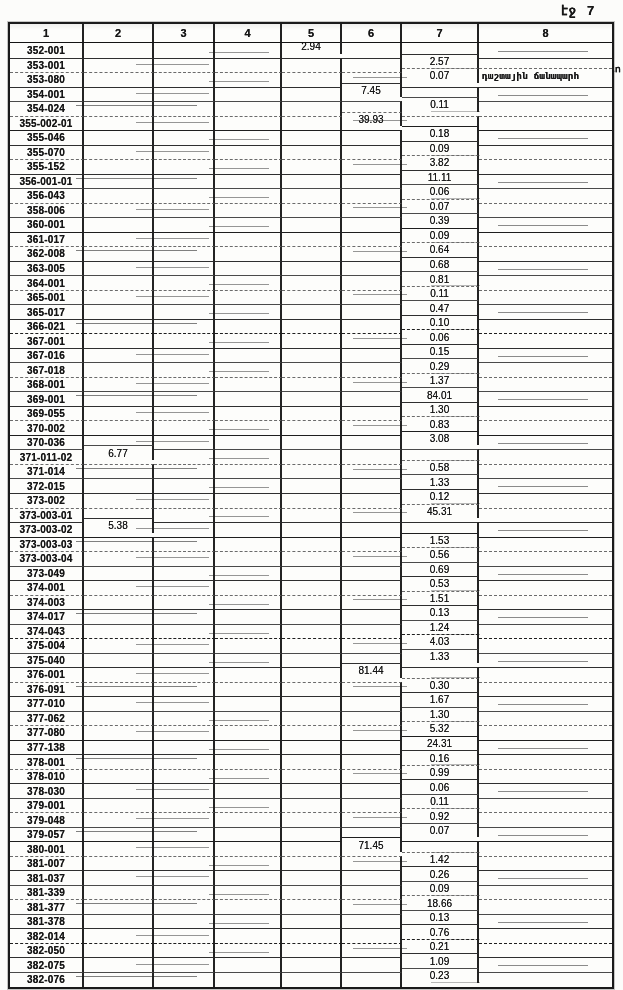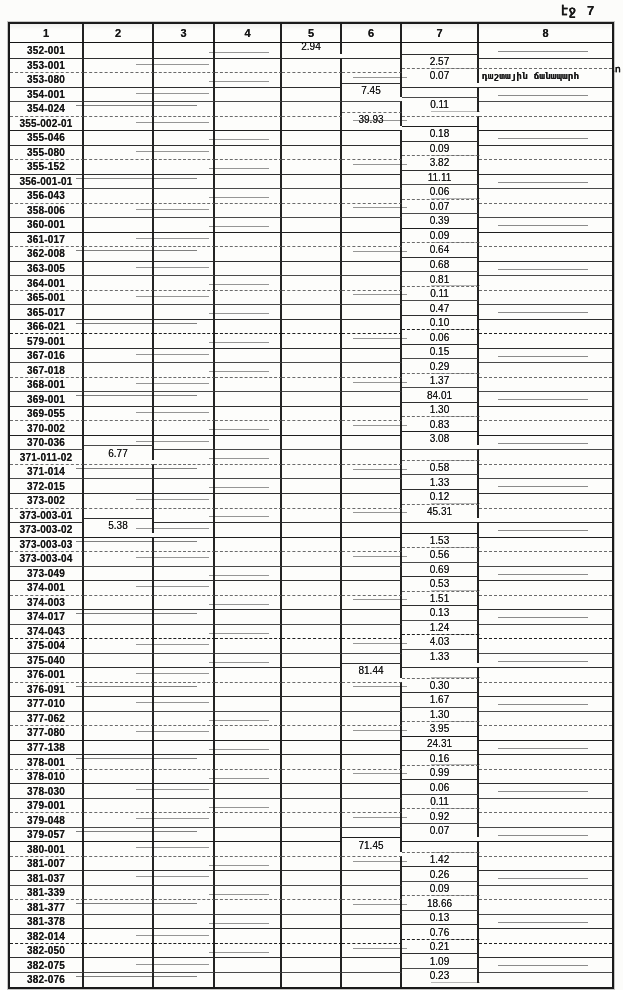--- a/index.html
+++ b/index.html
@@ -148,21 +148,21 @@
         <div class="td c1">355-046</div>
         <div class="td c2"></div>
         <div class="td c3"></div>
         <div class="td c4"></div>
         <div class="td c5"></div>
         <div class="td c6"></div>
         <div class="td c7 val">0.18</div>
         <div class="td c8"></div>
       </div>
       <div class="tr">
-        <div class="td c1">355-080</div>
+        <div class="td c1">355-070</div>
         <div class="td c2"></div>
         <div class="td c3"></div>
         <div class="td c4"></div>
         <div class="td c5"></div>
         <div class="td c6"></div>
         <div class="td c7 val">0.09</div>
         <div class="td c8"></div>
       </div>
       <div class="tr">
         <div class="td c1">355-152</div>
@@ -278,21 +278,21 @@
         <div class="td c1">366-021</div>
         <div class="td c2"></div>
         <div class="td c3"></div>
         <div class="td c4"></div>
         <div class="td c5"></div>
         <div class="td c6"></div>
         <div class="td c7 val">0.10</div>
         <div class="td c8"></div>
       </div>
       <div class="tr">
-        <div class="td c1">579-001</div>
+        <div class="td c1">367-001</div>
         <div class="td c2"></div>
         <div class="td c3"></div>
         <div class="td c4"></div>
         <div class="td c5"></div>
         <div class="td c6"></div>
         <div class="td c7 val">0.06</div>
         <div class="td c8"></div>
       </div>
       <div class="tr">
         <div class="td c1">367-016</div>
@@ -554,21 +554,21 @@
         <div class="td c7 val">1.30</div>
         <div class="td c8"></div>
       </div>
       <div class="tr">
         <div class="td c1">377-080</div>
         <div class="td c2"></div>
         <div class="td c3"></div>
         <div class="td c4"></div>
         <div class="td c5"></div>
         <div class="td c6"></div>
-        <div class="td c7 val">3.95</div>
+        <div class="td c7 val">5.32</div>
         <div class="td c8"></div>
       </div>
       <div class="tr">
         <div class="td c1">377-138</div>
         <div class="td c2"></div>
         <div class="td c3"></div>
         <div class="td c4"></div>
         <div class="td c5"></div>
         <div class="td c6"></div>
         <div class="td c7 val">24.31</div>

